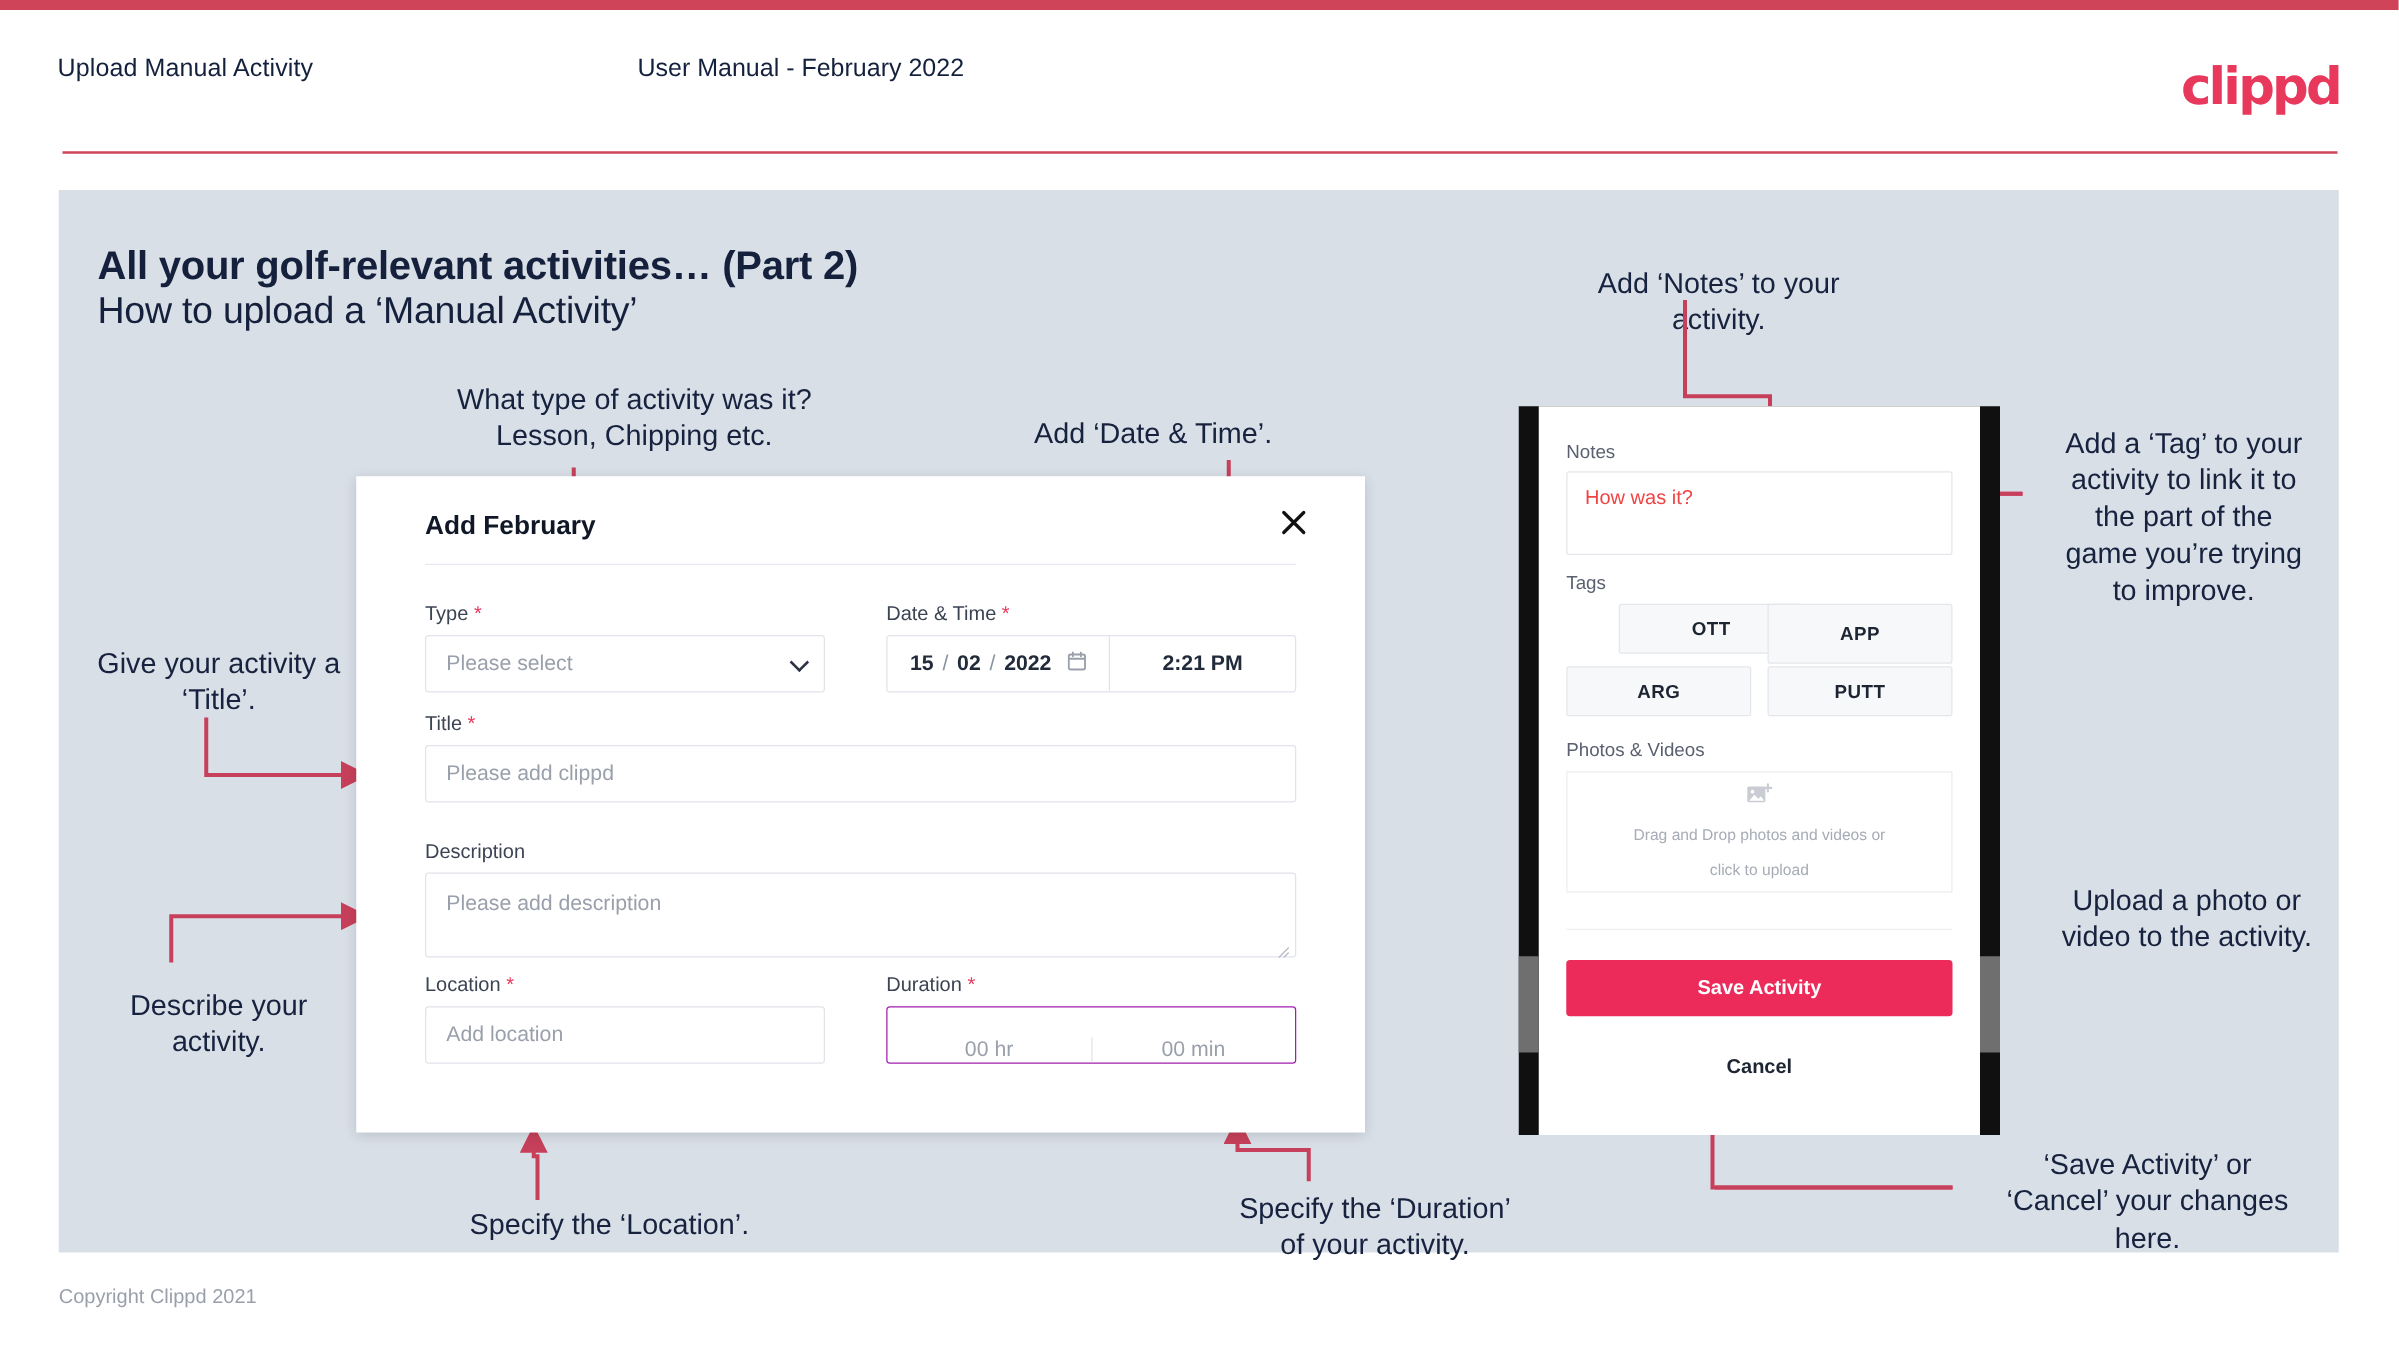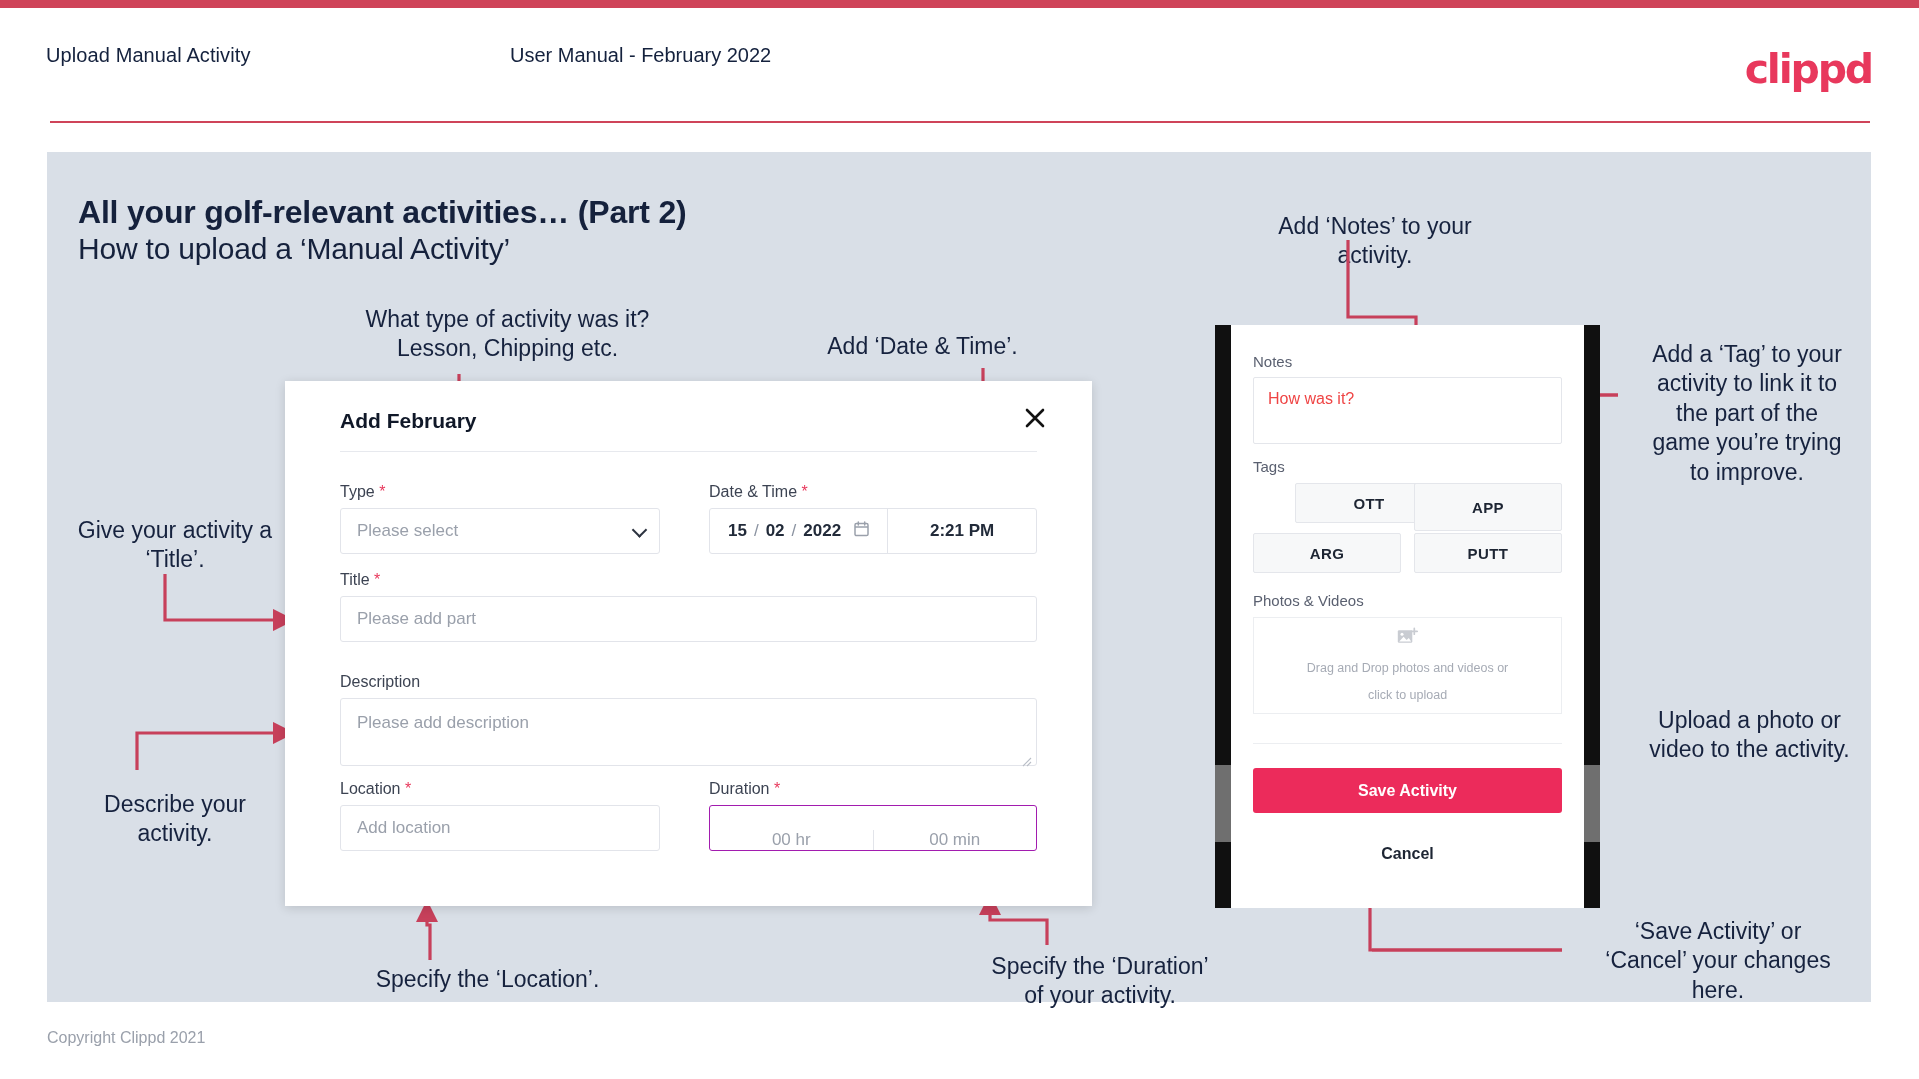--- a/index.html
+++ b/index.html
@@ -185,21 +185,21 @@
         </span>
       </div>
       <div class="date-r">2:21 PM</div>
     </div>
 
     <div class="fld-label" style="left:55px; top:190px;">
       <span>Title</span>
       <span class="req">*</span>
     </div>
     <div class="input" style="left:55px; top:215px; width:697px; height:46px;">
-      <span>Please add part</span>
+      <span>Please add clippd</span>
     </div>
 
     <div class="fld-label" style="left:55px; top:292px;">
       <span>Description</span>
     </div>
     <div class="textarea" style="left:55px; top:317px; width:697px; height:68px;">
       <span>Please add description</span>
       <span class="resize-grip">
         <svg width="10" height="10" viewBox="0 0 10 10" aria-hidden="true">
           <path d="M9,1 L1,9 M9,5 L5,9" stroke="#b9bec7" stroke-width="1.1"></path>

